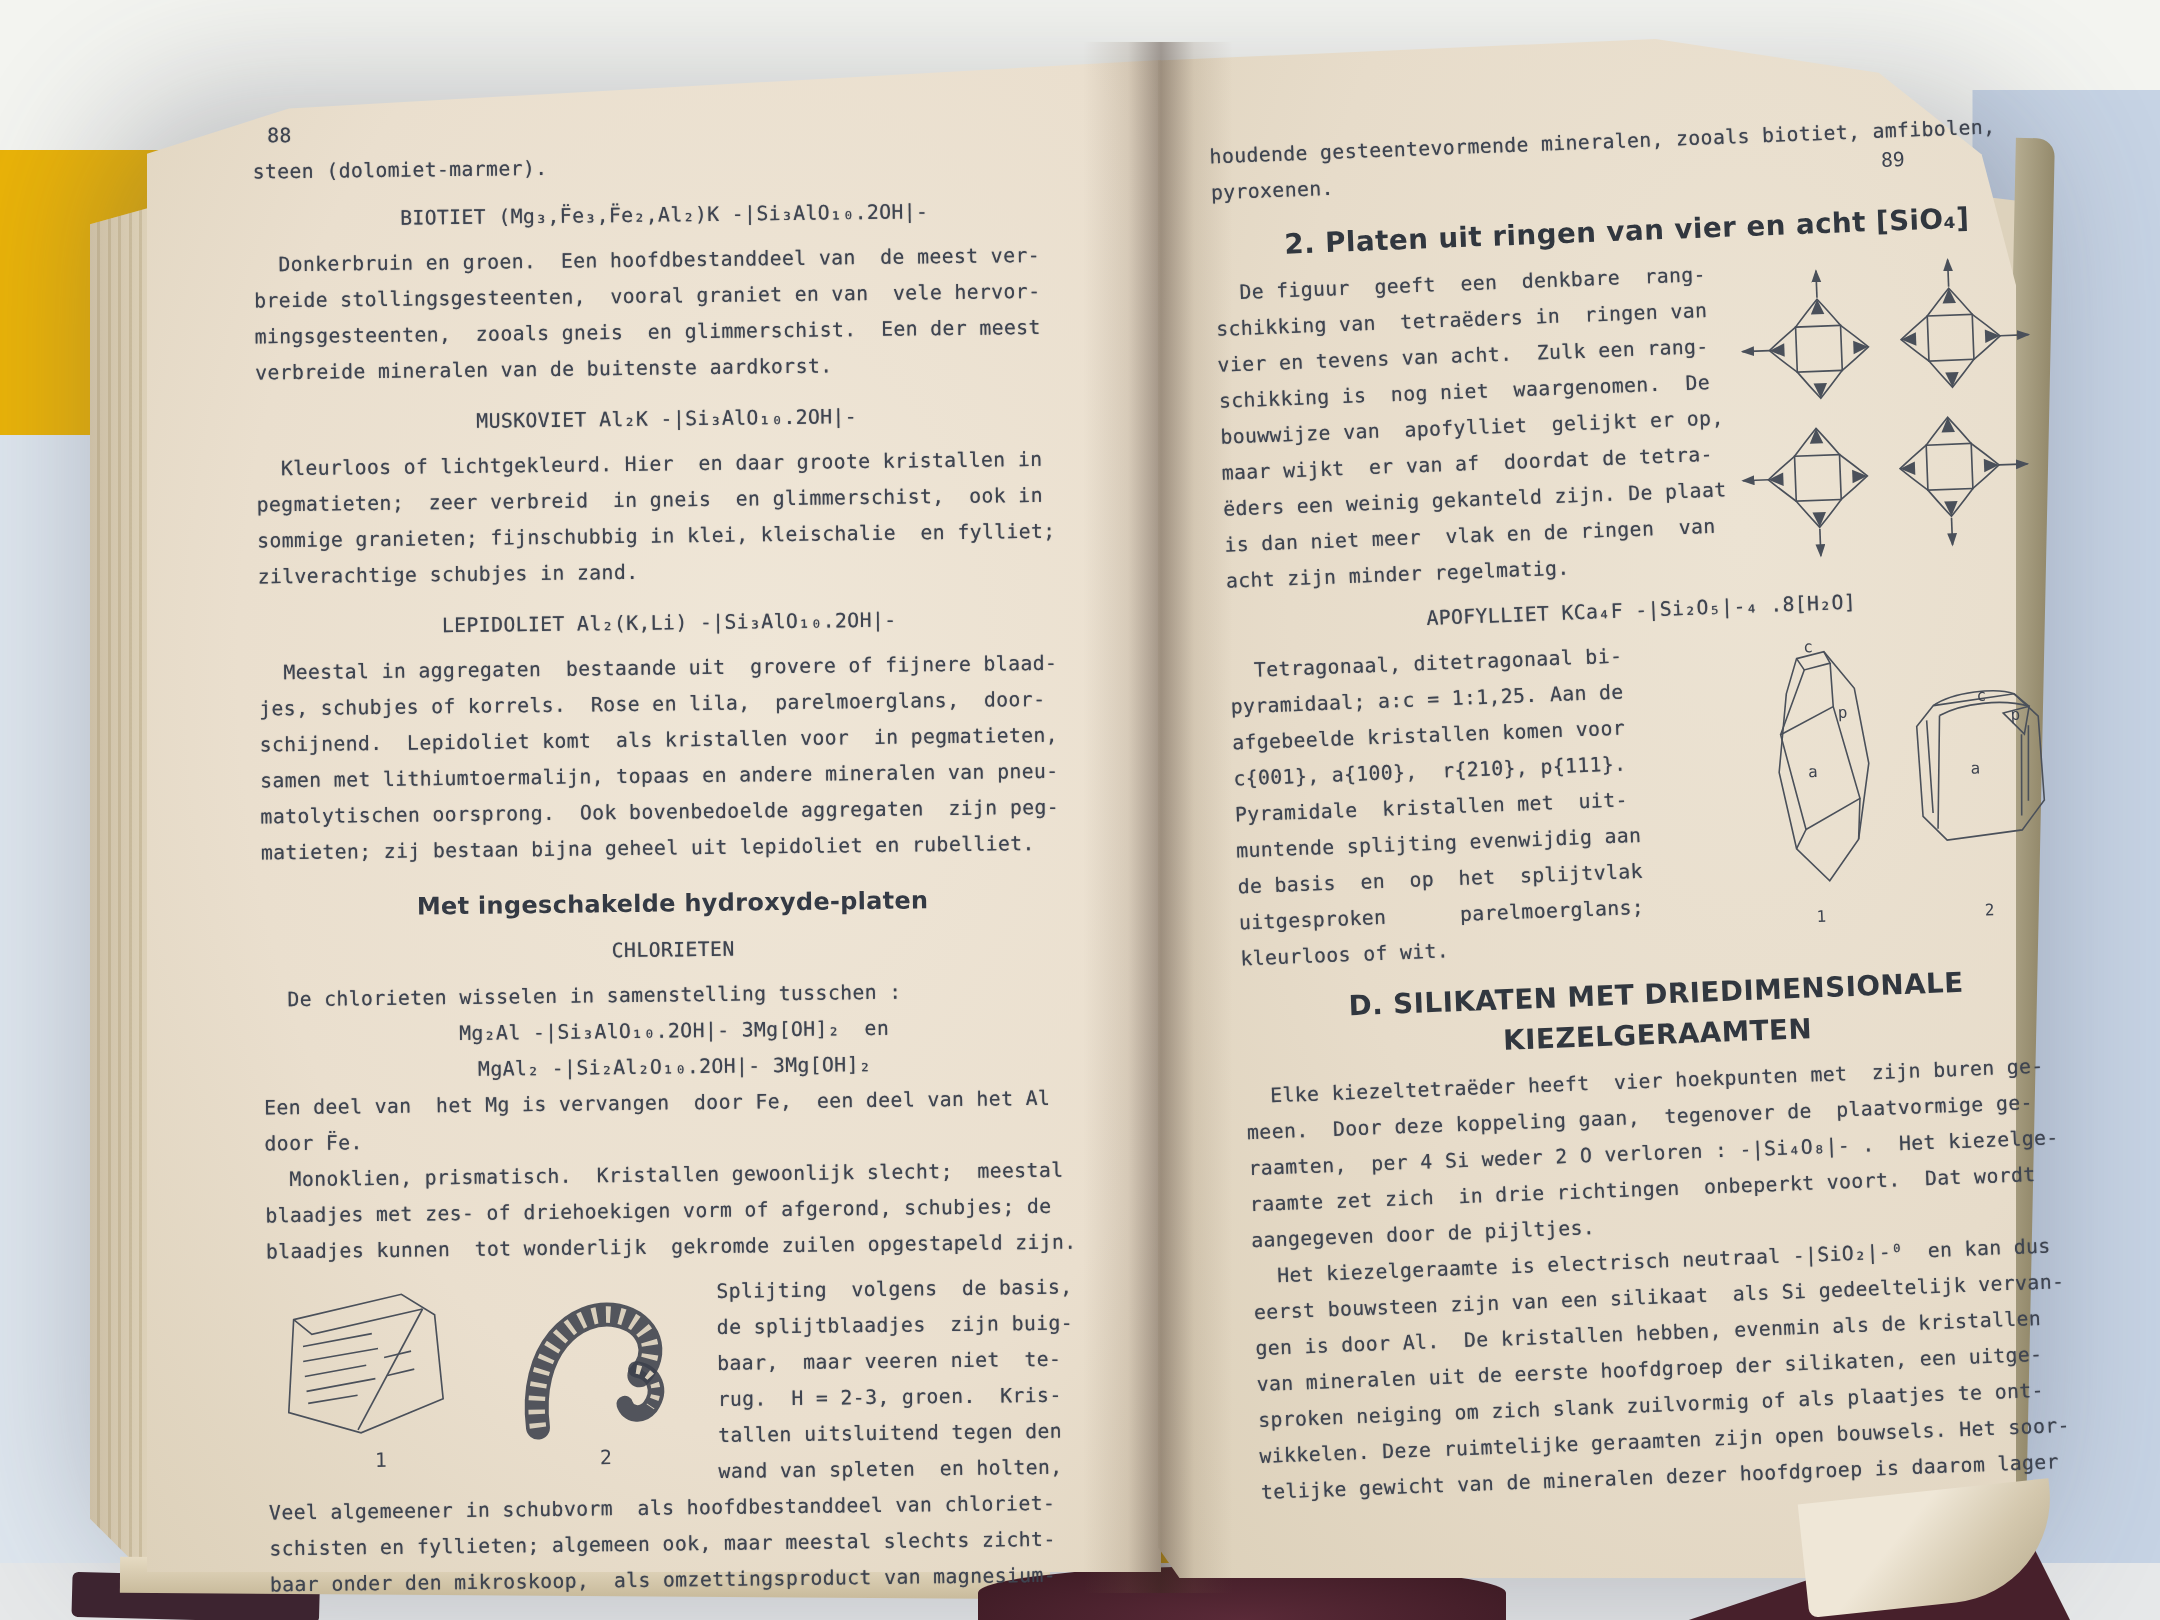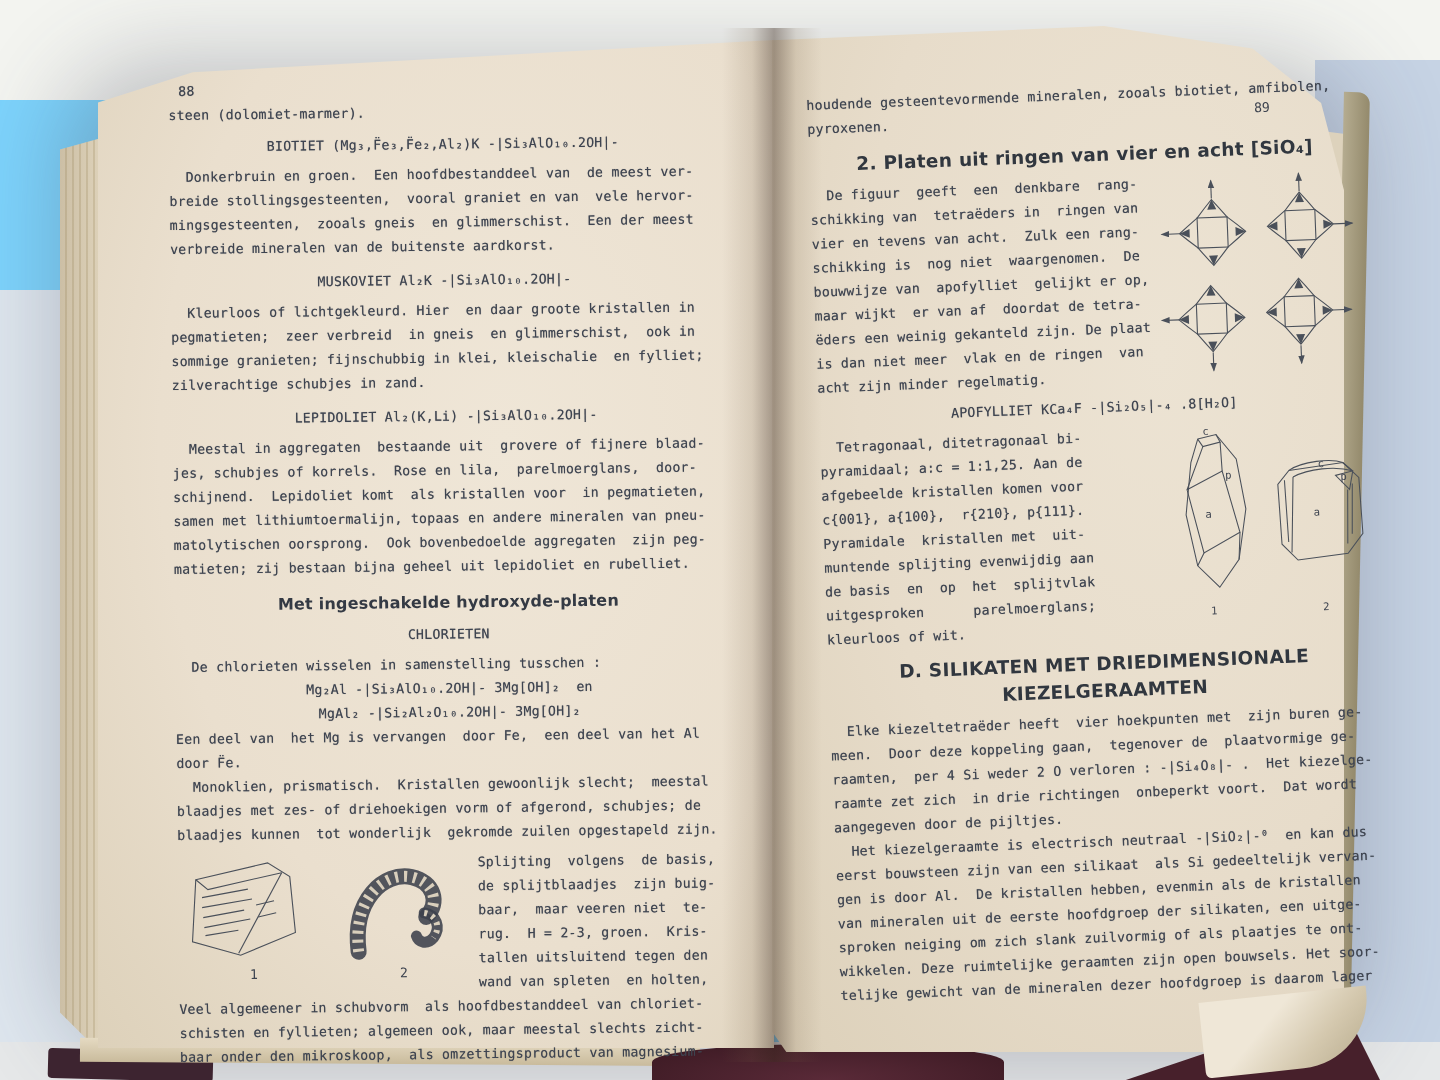--- a/index.html
+++ b/index.html
@@ -1,17 +1,17 @@
 <!DOCTYPE html>
 <html><head>
 <meta charset="utf-8">
 <style>
   html,body{margin:0;padding:0;background:#e9edf0;}
   #photo{position:relative;width:1440px;height:1080px;overflow:hidden;
-         font-family:"DejaVu Sans Mono",monospace;background:#7dd3fc;}
+         font-family:"DejaVu Sans Mono",monospace;background:#eab308;}
   
   .bg-top{position:absolute;left:0;top:0;width:1440px;height:100px;background:#f3f4f0;}
   .bg-left{position:absolute;left:0;top:290px;width:110px;height:790px;background:#dee6ee;}
   .bg-right{position:absolute;left:1315px;top:60px;width:125px;height:1020px;background:#c6d3e4;}
   .bg-bottom{position:absolute;left:0;top:1042px;width:1440px;height:38px;background:#e6e8e9;}
   
   .book-shadow{position:absolute;left:120px;top:120px;width:1180px;height:880px;border-radius:40px;
                box-shadow:0 0 90px 60px rgba(68,74,94,.30);}
   .edges-left{position:absolute;left:60px;top:112px;width:118px;height:938px;z-index:2;
       background:repeating-linear-gradient(90deg,#e8ddc5 0 5px,#d5c8aa 5px 7px);

